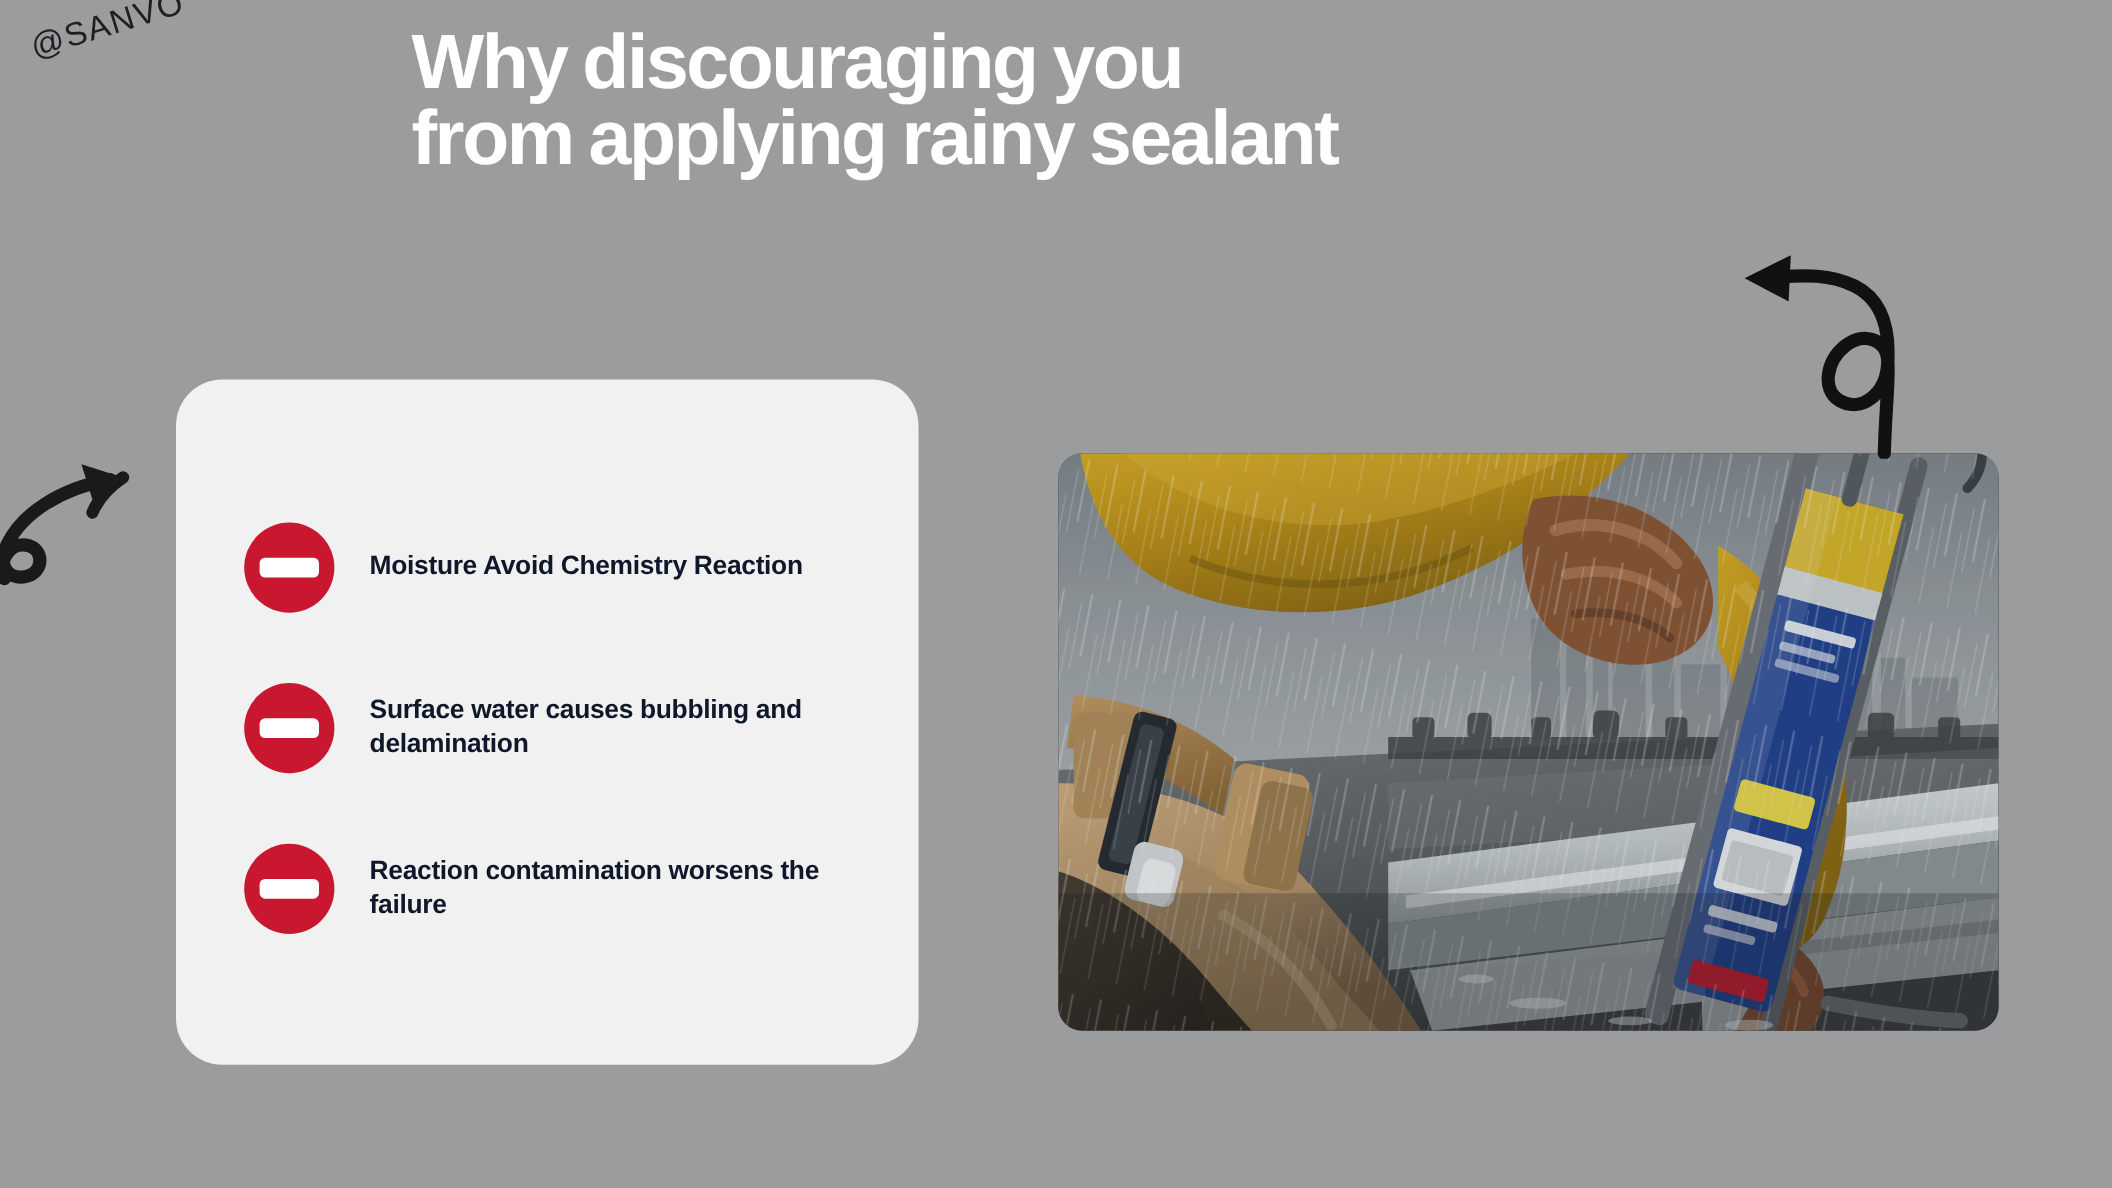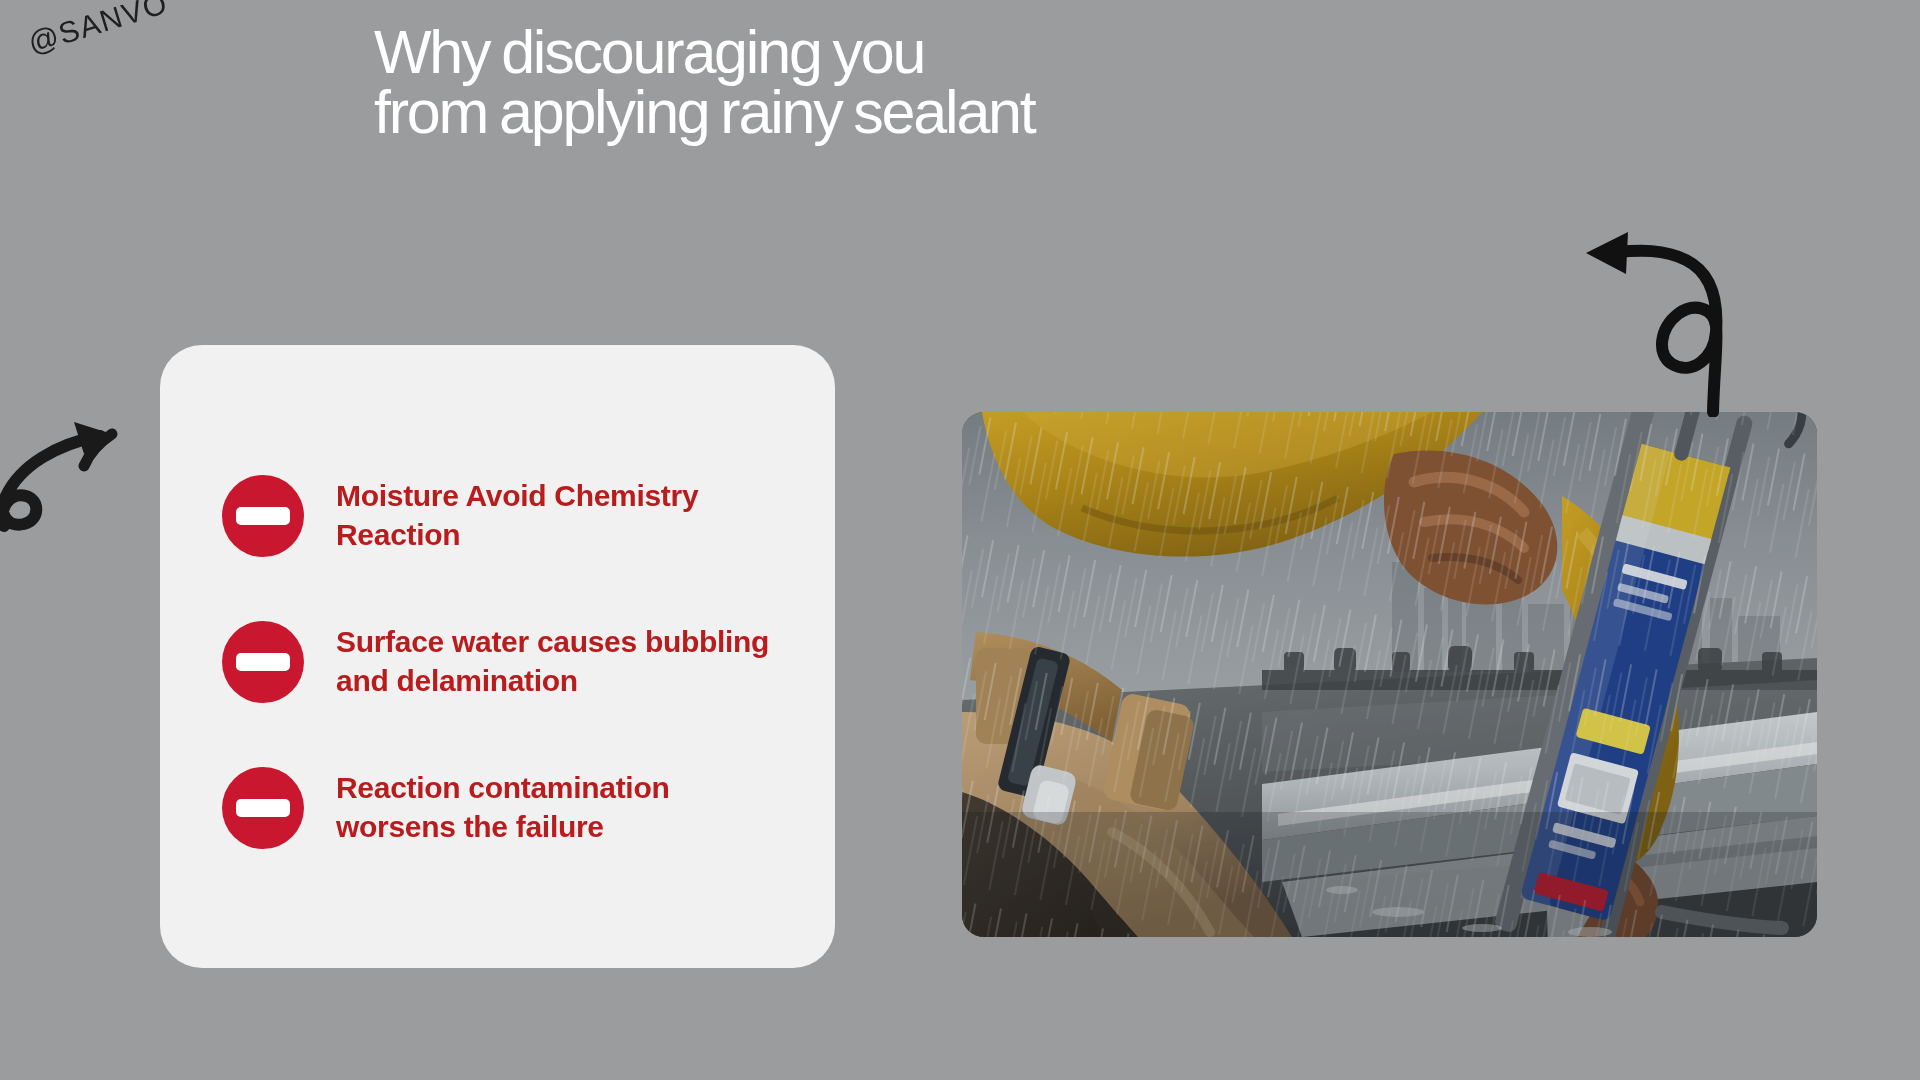--- a/index.html
+++ b/index.html
@@ -38,22 +38,22 @@
   }
 
   
   .headline {
     position: absolute;
     left: 374px;
     top: 22px;
     width: 1180px;
     color: #ffffff;
     font-family: "Liberation Sans", sans-serif;
-    font-weight: 400;
-    font-size: 61px;
+    font-weight: 700;
+    font-size: 70px;
     line-height: 0.99;
     letter-spacing: -2.2px;
     word-spacing: -3px;
     text-rendering: optimizeLegibility;
   }
   .headline .hl-line { display: block; white-space: nowrap; }
 
   
   .card {
     position: absolute;
@@ -87,23 +87,23 @@
   }
   .no-entry .bar {
     width: 54px;
     height: 18px;
     background: #ffffff;
     border-radius: 5px;
   }
   .bullet-text {
     font-family: "Liberation Sans", sans-serif;
     font-weight: 700;
-    font-size: 30px;
+    font-size: 24px;
     line-height: 1.28;
-    color: #b91c1c;
+    color: #0f172a;
     letter-spacing: -0.3px;
     max-width: 450px;
   }
 
   
   .photo {
     position: absolute;
     left: 962px;
     top: 412px;
     width: 855px;

